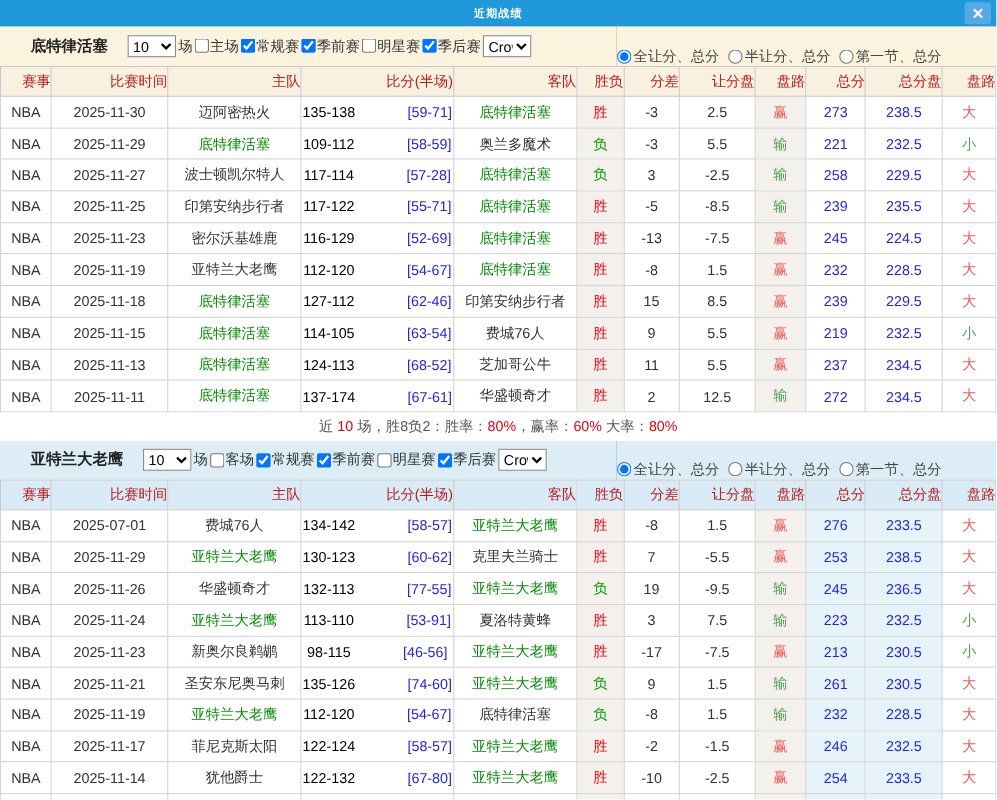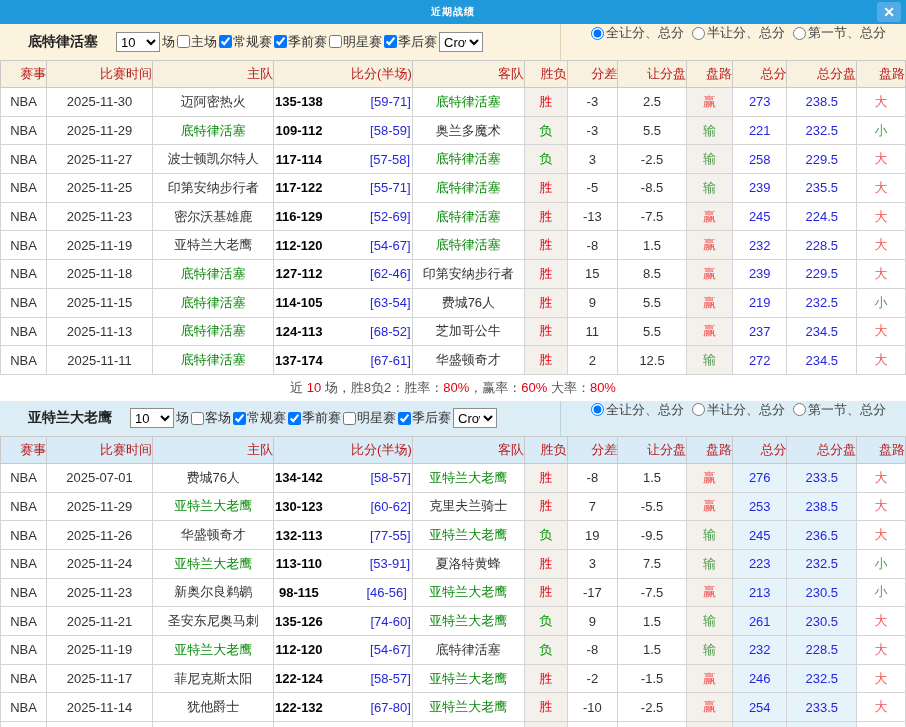--- a/index.html
+++ b/index.html
@@ -9,21 +9,21 @@
   .titlebar{height:24px;background:#1f99da;display:flex;align-items:center;justify-content:center;position:relative;}
   .title{color:#fff;font-weight:bold;font-size:10px;letter-spacing:1px;}
   .close{position:absolute;right:5px;top:2px;width:24px;height:20px;background:#54aae7;border:none;
          border-radius:3px;color:#fff;font-size:14px;font-weight:bold;line-height:20px;text-align:center;
          padding:0;cursor:pointer;}
   
   .filterbar{display:flex;align-items:stretch;}
   .sec0 .filterbar{height:36px;background:#fbf3dd;}
   .sec1 .filterbar{height:35px;background:#dcedf6;}
   .f-left{flex:0 0 560px;display:flex;align-items:center;padding-left:28px;box-sizing:border-box;}
-  .f-right{flex:1;display:flex;align-items:flex-start;padding-left:30px;box-sizing:border-box;}
+  .f-right{flex:1;display:flex;align-items:flex-end;box-sizing:border-box;}
   .sec0 .f-right{border-left:1px solid #e0d5b4;}
   .sec1 .f-right{border-left:1px solid #b9d3e3;}
   .teamname{font-weight:bold;font-size:14px;color:#222;margin-right:16px;}
   .sel{height:20px;font-size:13px;border:1px solid #8e8e8e;background:#fff;margin:0 2px;padding:0;
        font-family:"Liberation Sans","DejaVu Sans",sans-serif;}
   .sel.count{width:44px;}
   .sel.src{width:44px;}
   .cbs label,.f-right label{display:inline-flex;align-items:center;cursor:pointer;}
   .cbs input{width:13px;height:13px;margin:0 1px 0 2px;}
   .f-right label{margin-right:8px;color:#444;}
@@ -32,21 +32,21 @@
   table.grid{width:100%;border-collapse:collapse;table-layout:fixed;}
   .grid th{height:26px;border:1px solid #c9c9c9;font-weight:normal;color:#b91c1c;text-align:right;
            padding:0;font-size:13px;overflow:hidden;white-space:nowrap;}
   .sec0 th{background:#f8f1e0;}
   .sec1 th{background:#d9ebf6;}
   .grid td{height:27.7px;border:1px solid #d4d4d4;text-align:center;padding:0;font-size:13px;
            overflow:hidden;white-space:nowrap;background:#fff;}
   td.tint{background:#f4f1ec;}
   .sec1 td.tot{background:#e7f3fb;}
   .focus{color:#088a08;}
-  .score-main{font-weight:bold;color:#000;}
+  .score-main{font-weight:normal;color:#000;}
   .score-half{color:#2525e0;padding-left:44px;}
   .t-win{color:#e60012;}
   .t-loss{color:#009900;}
   .t-cover,.t-over{color:#f05858;}
   .t-push,.t-under{color:#4f9e4f;}
   .t-blue{color:#2525e0;}
   
   .summary{height:26px;line-height:26px;text-align:center;color:#555;background:#fff;}
   .summary .em{color:#e60012;}
 </style>
@@ -155,21 +155,21 @@
             <td>5.5</td>
             <td class="t-push tint">输</td>
             <td class="t-blue tot">221</td>
             <td class="t-blue tot">232.5</td>
             <td class="t-under">小</td>
           </tr>
           <tr>
             <td>NBA</td>
             <td>2025-11-27</td>
             <td>波士顿凯尔特人</td>
-            <td><span class="score-main">117-114</span><span class="score-half"> [57-58]</span></td>
+            <td><span class="score-main">117-114</span><span class="score-half"> [57-28]</span></td>
             <td class="focus">底特律活塞</td>
             <td class="t-loss tint">负</td>
             <td>3</td>
             <td>-2.5</td>
             <td class="t-push tint">输</td>
             <td class="t-blue tot">258</td>
             <td class="t-blue tot">229.5</td>
             <td class="t-over">大</td>
           </tr>
           <tr>

